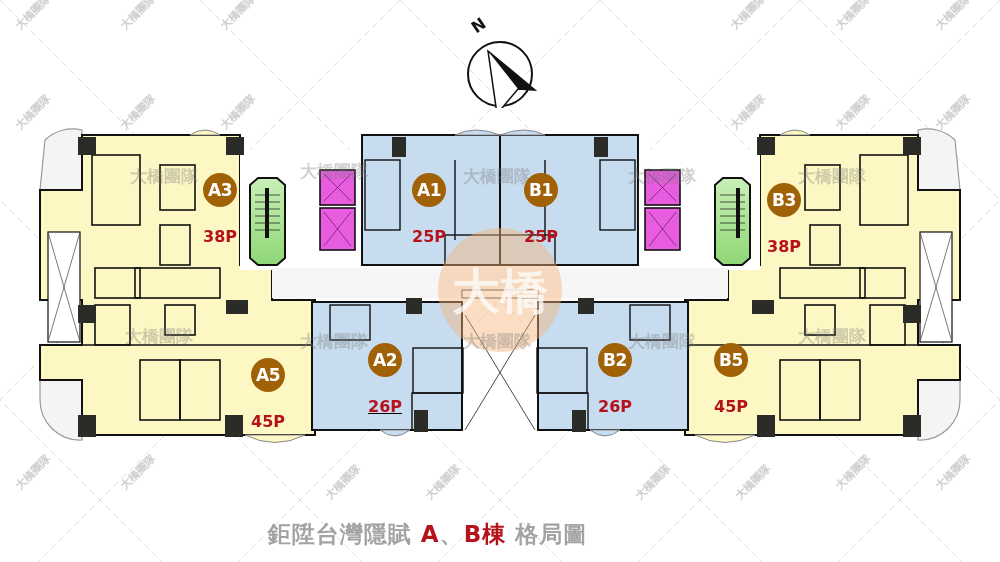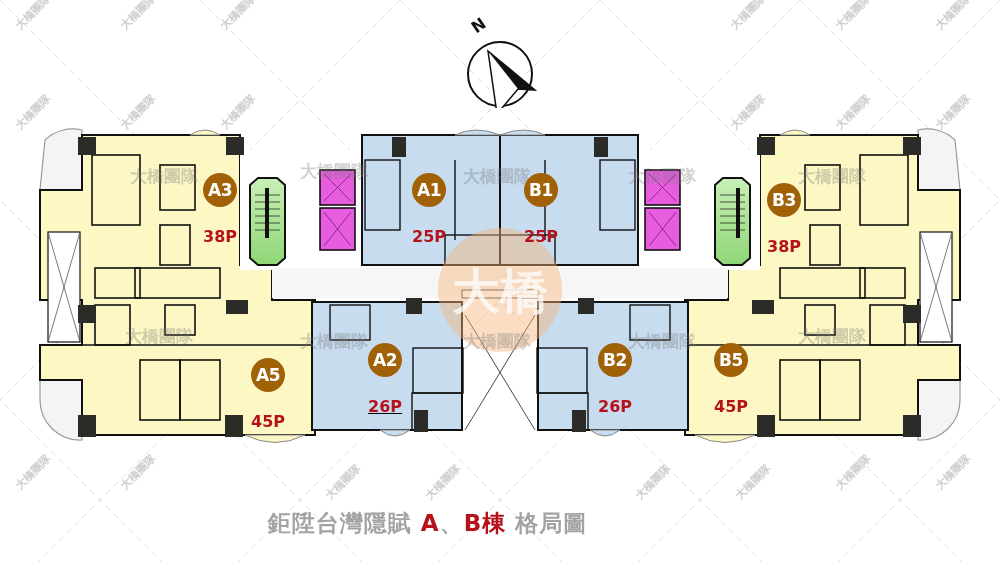--- a/index.html
+++ b/index.html
@@ -3,21 +3,21 @@
 <meta charset="utf-8">
 <style>
   html, body { margin:0; padding:0; }
   body { width:1000px; height:562px; background:#ffffff; position:relative; overflow:hidden; font-family:"DejaVu Sans", sans-serif; }
   #watermark-layer { position:absolute; left:0; top:0; width:1000px; height:562px; pointer-events:none; }
   #plan { position:absolute; left:0; top:0; width:1000px; height:562px; }
   .unit-label { position:absolute; text-align:center; width:60px; }
   .unit-badge { display:inline-block; width:34px; height:34px; border-radius:50%; background:#a16207; color:#ffffff; font-family:"DejaVu Sans", sans-serif; font-weight:bold; font-size:17px; line-height:34px; text-align:center; letter-spacing:-0.5px; }
   .unit-size { display:block; color:#b5121b; font-family:"DejaVu Sans", sans-serif; font-weight:bold; font-size:16px; line-height:20px; margin-top:20px; }
   .wm-text { position:absolute; color:rgba(120,120,120,0.35); font-family:"DejaVu Sans", sans-serif; font-weight:bold; font-size:17px; white-space:nowrap; }
-  #caption { position:absolute; left:0; top:508px; width:855px; text-align:center; font-family:"DejaVu Sans", sans-serif; font-weight:bold; font-size:23px; color:#a3a3a3; letter-spacing:1px; }
+  #caption { position:absolute; left:0; top:519px; width:855px; text-align:center; font-family:"DejaVu Sans", sans-serif; font-weight:bold; font-size:23px; color:#a3a3a3; letter-spacing:1px; }
   #caption .hl { color:#b5121b; }
   #compass { position:absolute; left:462px; top:18px; width:80px; height:90px; }
   #compass-n { position:absolute; left:472px; top:16px; font-family:"DejaVu Sans", sans-serif; font-weight:bold; font-size:16px; color:#111; transform:rotate(-35deg); }
 </style>
 </head>
 <body>
 
 <svg id="watermark-layer" viewBox="0 0 1000 562">
   <g stroke="#d6d6d6" stroke-width="0.8" stroke-dasharray="6 5" fill="none">
     <line x1="-200" y1="0" x2="400" y2="600"></line>

